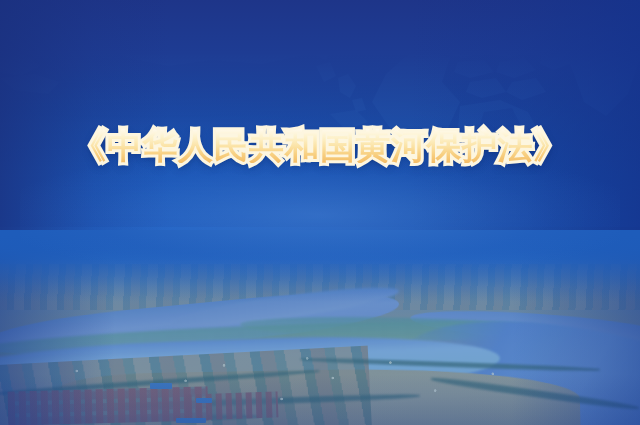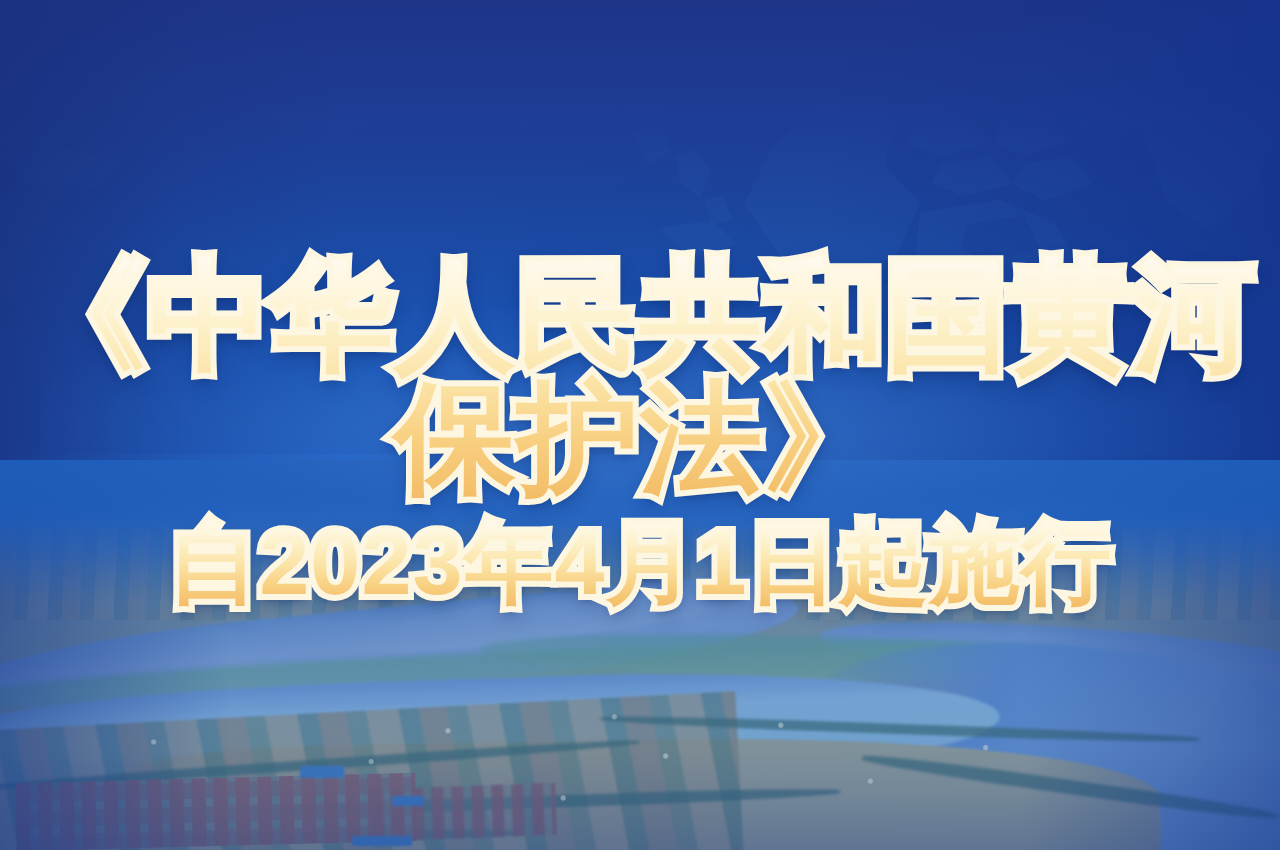--- a/index.html
+++ b/index.html
@@ -267,21 +267,21 @@
     z-index: 30;
   }
   .title-line {
     display: block;
     font-weight: 700;
     letter-spacing: 0.5px;
     line-height: 1.0;
     margin: 0;
     position: relative;
   }
-  .tl-1 { font-size: 61px; }
+  .tl-1 { font-size: 35px; }
   .tl-2 { font-size: 45px; margin-top: 9px; }
 
   
   .title-line .stroke,
   .title-line .fill {
     display: block;
     position: relative;
   }
   .title-line .stroke {
     color: transparent;
@@ -419,19 +419,15 @@
     <div class="ph-feather"></div>
   </div>
 
   <div class="title-glow"></div>
 
   <div class="title-block">
     <div class="title-line tl-1">
       <span class="stroke">《中华人民共和国黄河保护法》</span>
       <span class="fill">《中华人民共和国黄河保护法》</span>
     </div>
-    <div class="title-line tl-2">
-      <span class="stroke">自2023年4月1日起施行</span>
-      <span class="fill">自2023年4月1日起施行</span>
-    </div>
   </div>
 
 </div>
 
 </body></html>

